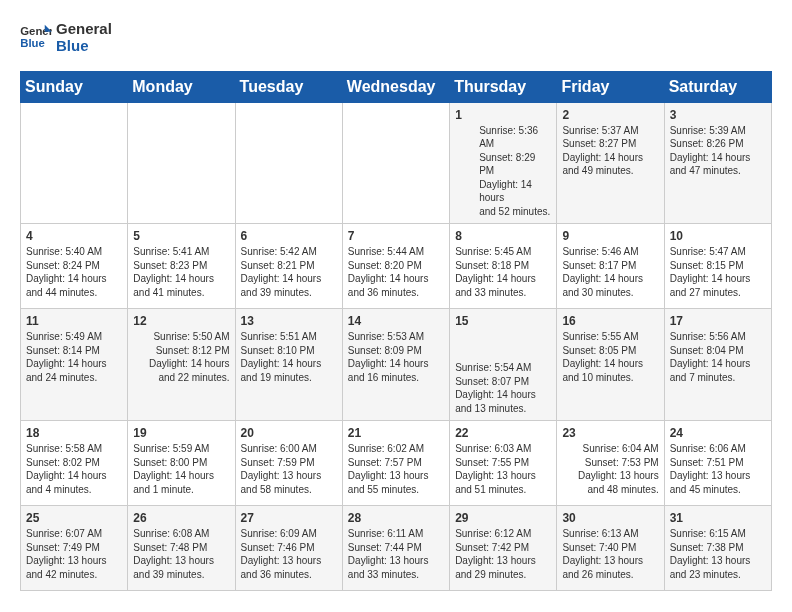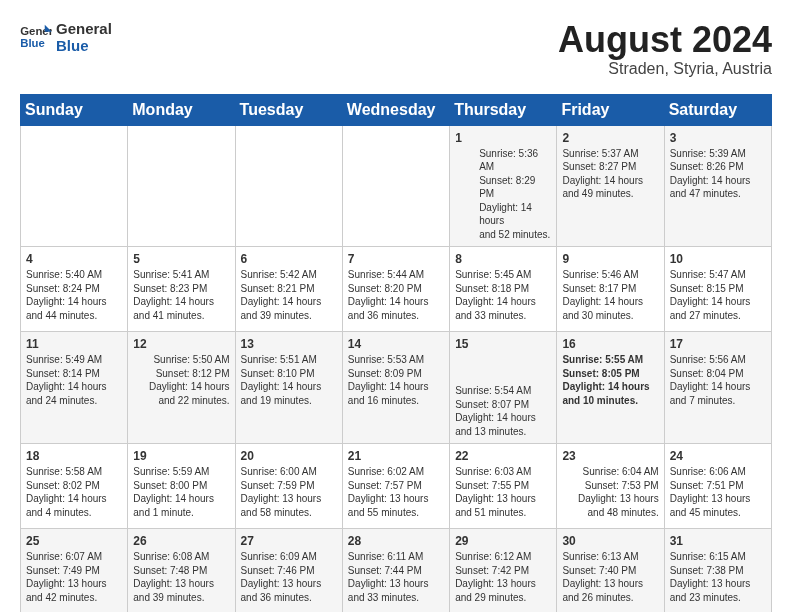--- a/index.html
+++ b/index.html
@@ -88,24 +88,20 @@
     <svg class="logo-icon" viewBox="0 0 36 32" xmlns="http://www.w3.org/2000/svg">
       <text x="0" y="14" font-size="13" font-weight="bold" fill="#333" font-family="Arial">General</text>
       <text x="0" y="27" font-size="13" font-weight="bold" fill="#1a5ca8" font-family="Arial">Blue</text>
       <polygon points="28,2 36,10 28,10" fill="#1a5ca8"></polygon>
     </svg>
     <div style="display:flex;flex-direction:column;line-height:1.15;">
       <span style="font-size:15px;font-weight:bold;color:#333;">General</span>
       <span style="font-size:15px;font-weight:bold;color:#1a5ca8;">Blue</span>
     </div>
   </div>
-  <div class="title-block">
-    <div class="month-year">August 2024</div>
-    <div class="location">Straden, Styria, Austria</div>
-  </div>
 </div>
 
 <table>
   <thead>
     <tr id="header-row">
         <th>Sunday</th>
         <th>Monday</th>
         <th>Tuesday</th>
         <th>Wednesday</th>
         <th>Thursday</th>
@@ -223,21 +219,21 @@
         </td>
         <td>
           <span class="day-number">15</span>
           <div class="cell-content" style="white-space: pre-line; margin-top: 33px;">Sunrise: 5:54 AM
 Sunset: 8:07 PM
 Daylight: 14 hours
 and 13 minutes.</div>
         </td>
         <td>
           <span class="day-number">16</span>
-          <div class="cell-content" style="white-space: pre-line; font-weight: bold;">Sunrise: 5:55 AM
+          <div class="cell-content" style="white-space: pre-line;">Sunrise: 5:55 AM
 Sunset: 8:05 PM
 Daylight: 14 hours
 and 10 minutes.</div>
         </td>
         <td>
           <span class="day-number">17</span>
           <div class="cell-content" style="white-space: pre-line;">Sunrise: 5:56 AM
 Sunset: 8:04 PM
 Daylight: 14 hours
 and 7 minutes.</div>

